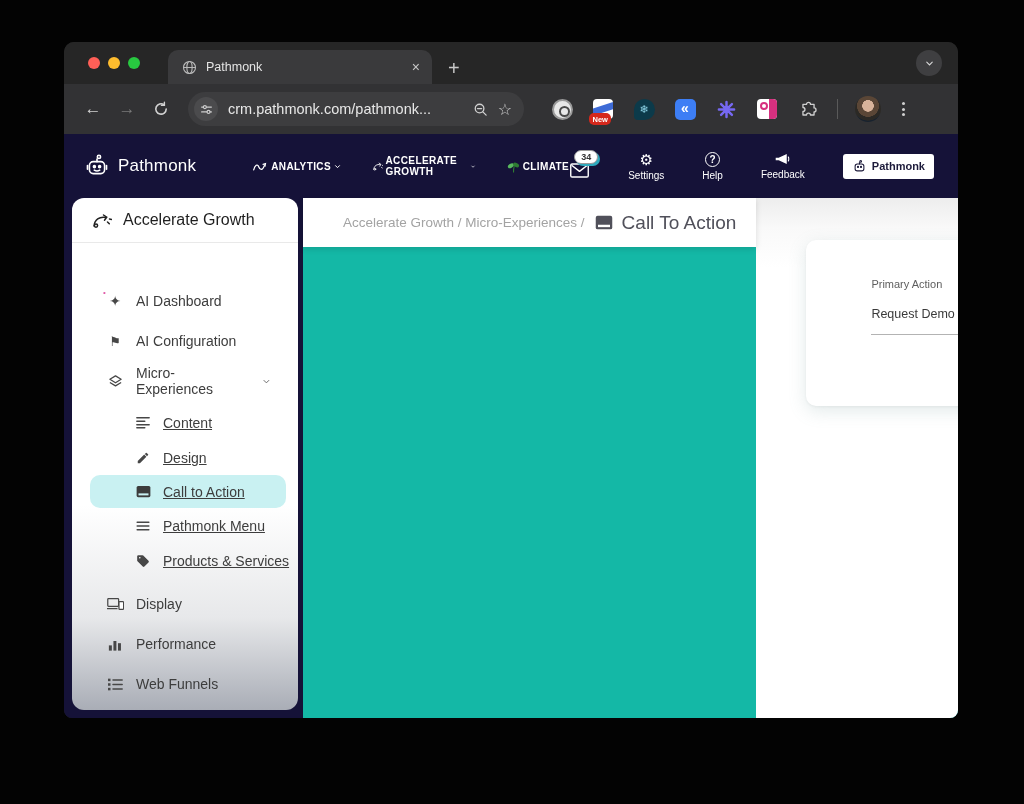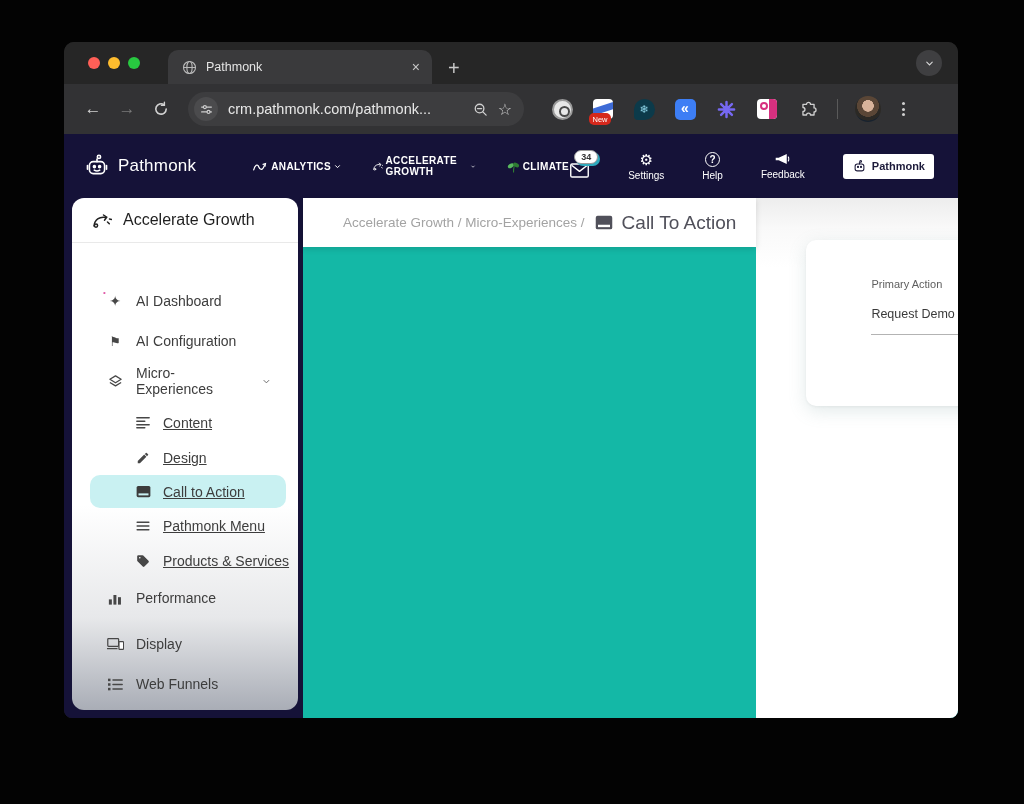--- a/index.html
+++ b/index.html
@@ -32,21 +32,21 @@
   .tune-circle { width:24px; height:24px; border-radius:50%; background:#4b4b4d; display:flex; align-items:center; justify-content:center; flex:none; }
   .url-text { color:#e8e8e8; font-size:14.5px; flex:1; white-space:nowrap; overflow:hidden; }
   .pill-ic { flex:none; display:flex; align-items:center; }
   .star { color:#cfcfcf; font-size:16px; }
   .extrow { display:flex; align-items:center; gap:17px; margin-left:22px; }
   .ext { width:24px; height:24px; display:flex; align-items:center; justify-content:center; position:relative; }
   .ext-clock { width:21px; height:21px; border-radius:50%; background:#e8e8e8; border:2px solid #9a9a9a; position:relative; }
   .ext-clock::after{ content:""; position:absolute; left:5px; top:5px; width:7px; height:7px; border:2px solid #4a4a4a; border-radius:50%; }
   .ext-s { width:20px; height:20px; border-radius:4px; background:#fff; overflow:hidden; position:relative; }
   .ext-s::after { content:""; position:absolute; left:-4px; top:6px; width:30px; height:7px; background:#3e6bd6; transform:rotate(-18deg); }
-  .new-badge { position:absolute; left:-2px; bottom:-4px; background:#d5281c; color:#fff; font-size:7.5px; font-weight:normal;
+  .new-badge { position:absolute; left:-2px; bottom:-4px; background:#d5281c; color:#fff; font-size:7.5px; font-weight:bold;
                padding:1.5px 3.5px; border-radius:5px; }
   .ext-chat { width:21px; height:21px; background:#0c3a4a; border-radius:50% 50% 50% 4px; color:#8ed6ea; font-size:11px;
               display:flex; align-items:center; justify-content:center; }
   .ext-blue { width:21px; height:21px; background:#3d7ef5; border-radius:5px; color:#fff; font-size:14px; font-weight:bold;
               display:flex; align-items:center; justify-content:center; line-height:0; padding-bottom:3px; }
   .ext-pink { width:20px; height:20px; background:#fff; border-radius:4px; position:relative; overflow:hidden; }
   .ext-pink .bar{ position:absolute; right:0; top:0; width:8px; height:100%; background:#d6307f; }
   .ext-pink .mag{ position:absolute; left:3px; top:3px; width:8px; height:8px; border:2px solid #d6307f; border-radius:50%; }
   .ext-sep { width:1px; height:20px; background:#5a5a5a; }
   .avatar { width:26px; height:26px; border-radius:50%;
@@ -367,40 +367,40 @@
           <div class="sb-item sub">
             <span class="ic">
               <svg width="14" height="14" viewBox="0 0 24 24" fill="#474747">
                 <path d="M21.4 11.6l-9-9A2 2 0 0 0 11 2H4a2 2 0 0 0-2 2v7c0 .53.21 1.04.59 1.41l9 9a2 2 0 0 0 2.82 0l7-7a2 2 0 0 0 0-2.82z"></path>
                 <circle cx="6.5" cy="6.5" r="1.4" fill="#fff"></circle>
               </svg>
             </span>
             <span>Products &amp; Services</span>
           </div>
 
+          <div class="sb-item gap-b">
+            <span class="ic">
+              <svg width="17" height="14" viewBox="0 0 22 16" fill="none" stroke="#474747" stroke-width="1.6">
+                <rect x="1" y="1" width="14" height="10" rx="1"></rect>
+                  <path d="M0 14h13" stroke-linecap="round"></path>
+                <rect x="15.5" y="5" width="6" height="10" rx="1" fill="#fff"></rect>
+              </svg>
+            </span>
+            <span>Display</span>
+          </div>
+
           <div class="sb-item">
             <span class="ic">
               <svg width="14" height="13" viewBox="0 0 16 14" fill="#474747">
                 <rect x="1" y="8" width="3.4" height="6"></rect>
                   <rect x="6.2" y="3" width="3.4" height="11"></rect>
                   <rect x="11.4" y="5.5" width="3.4" height="8.5"></rect>
               </svg>
             </span>
             <span>Performance</span>
-          </div>
-
-          <div class="sb-item gap-b">
-            <span class="ic">
-              <svg width="17" height="14" viewBox="0 0 22 16" fill="none" stroke="#474747" stroke-width="1.6">
-                <rect x="1" y="1" width="14" height="10" rx="1"></rect>
-                  <path d="M0 14h13" stroke-linecap="round"></path>
-                <rect x="15.5" y="5" width="6" height="10" rx="1" fill="#fff"></rect>
-              </svg>
-            </span>
-            <span>Display</span>
           </div>
 
           <div class="sb-item">
             <span class="ic">
               <svg width="15" height="13" viewBox="0 0 18 14" stroke="#474747" stroke-width="1.8" stroke-linecap="round">
                 <path d="M6 1.5h11M6 7h11M6 12.5h11"></path>
                 <rect x="0" y="0" width="3" height="3" fill="#474747" stroke="none"></rect>
                 <rect x="0" y="5.5" width="3" height="3" fill="#474747" stroke="none"></rect>
                 <rect x="0" y="11" width="3" height="3" fill="#474747" stroke="none"></rect>
               </svg>

